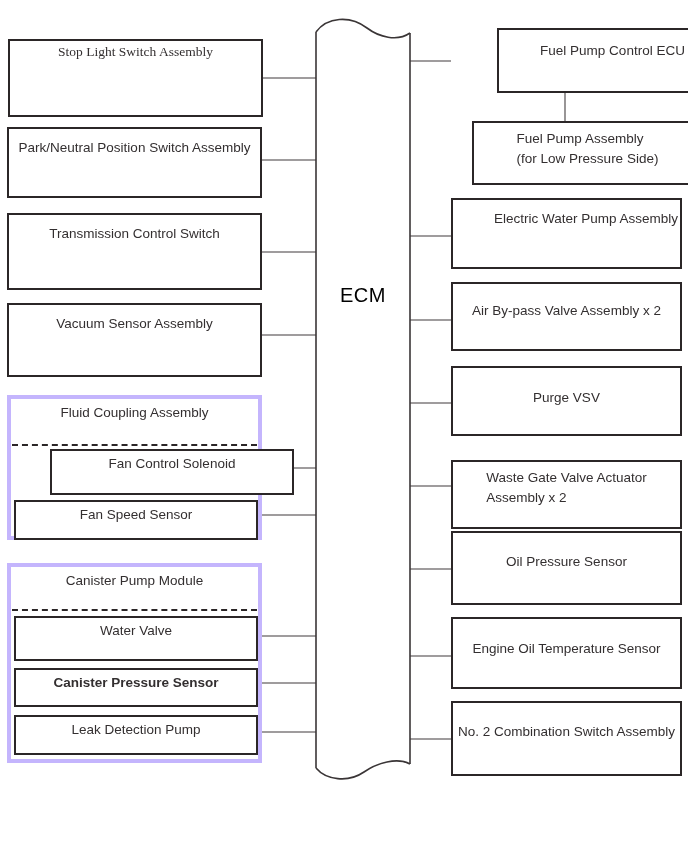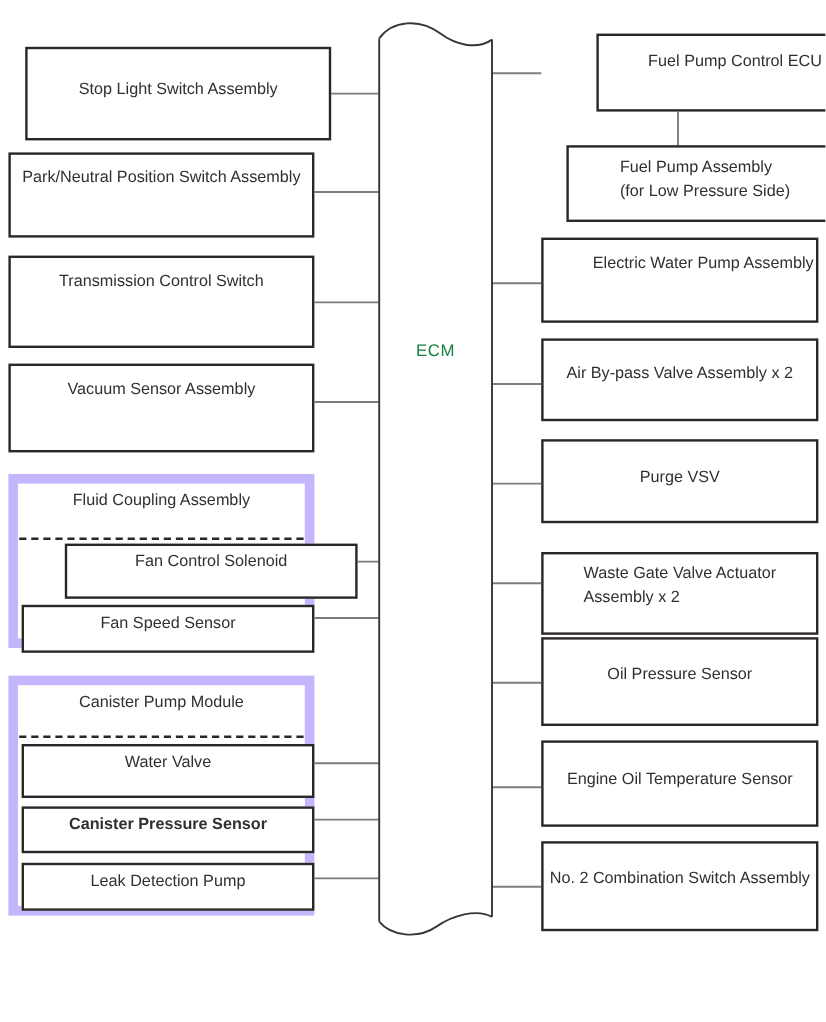--- a/index.html
+++ b/index.html
@@ -36,21 +36,21 @@
   }
   .box .lbl {
     white-space: pre-line;
   }
   .box.left-lines {
     text-align: left;
   }
   .group {
     position: absolute;
     box-sizing: border-box;
-    border: 8px solid #c4b5fd;
+    border: 4px solid #c4b5fd;
     background: #ffffff;
   }
   .group-title {
     position: absolute;
     left: 0;
     right: 0;
     text-align: center;
     font-size: 13.5px;
   }
   .dashed-divider {
@@ -69,24 +69,24 @@
     justify-content: center;
     font-size: 13.5px;
     text-align: center;
   }
   .ecm-label {
     position: absolute;
     left: 316px;
     top: 284px;
     width: 94px;
     text-align: center;
-    font-size: 14px;
+    font-size: 20px;
     font-weight: 400;
     letter-spacing: 0.5px;
-    color: #15803d;
+    color: #000000;
   }
 </style>
 </head>
 <body>
 
 <div class="canvas">
 
   <svg class="wires" viewBox="0 0 688 852" xmlns="http://www.w3.org/2000/svg">
 
     <g stroke="#7f7b7c" stroke-width="1.6">
@@ -116,21 +116,21 @@
     <g stroke="#3a3536" stroke-width="1.6" fill="none">
       <line x1="316" y1="32" x2="316" y2="768"></line>
       <line x1="410" y1="33" x2="410" y2="764"></line>
       <path d="M 316 32 C 327 17, 350 15, 367 28 C 379 37, 397 42, 410 33"></path>
       <path d="M 316 768 C 326 780, 348 783, 364 772 C 377 763, 397 757, 410 764"></path>
     </g>
   </svg>
 
   <div class="ecm-label">ECM</div>
 
-  <div class="box" style="left:21px; top:39px; width:255px; height:78px; padding-top:23px;">
+  <div class="box" style="left:8px; top:39px; width:255px; height:78px; padding-top:1px;font-family:Liberation Serif, serif;">
     <span class="lbl">Stop Light Switch Assembly</span>
   </div>
 
   <div class="box" style="left:7px; top:127px; width:255px; height:71px; padding-top:9px;">
     <span class="lbl">Park/Neutral Position Switch Assembly</span>
   </div>
 
   <div class="box" style="left:7px; top:213px; width:255px; height:77px; padding-top:9px;">
     <span class="lbl">Transmission Control Switch</span>
   </div>

